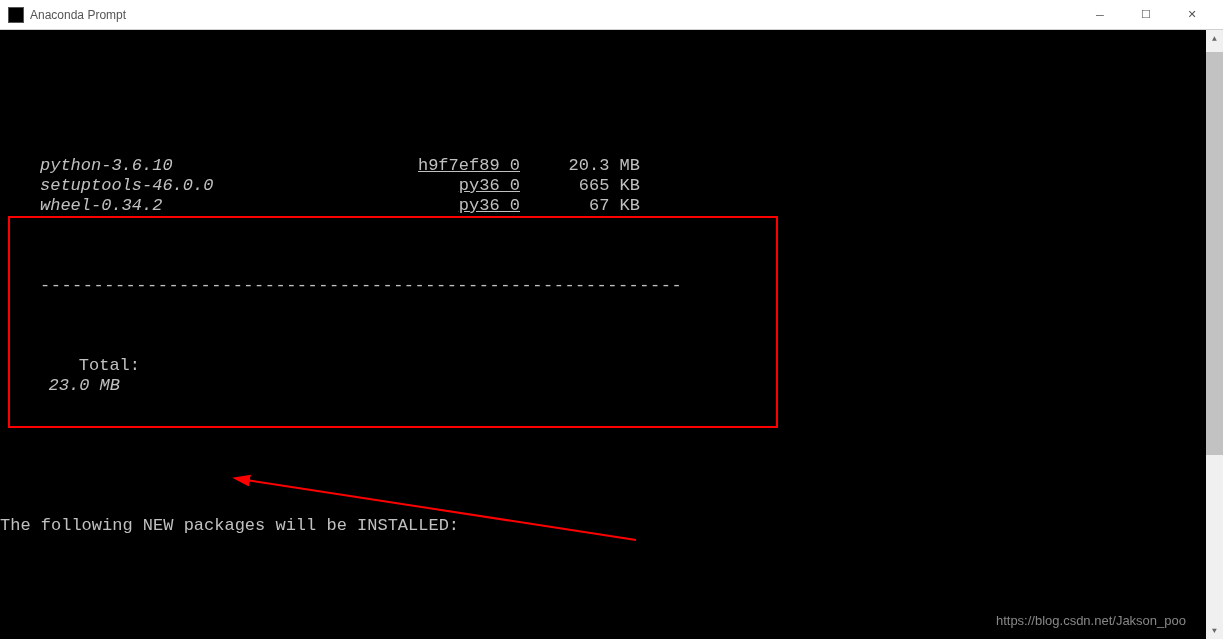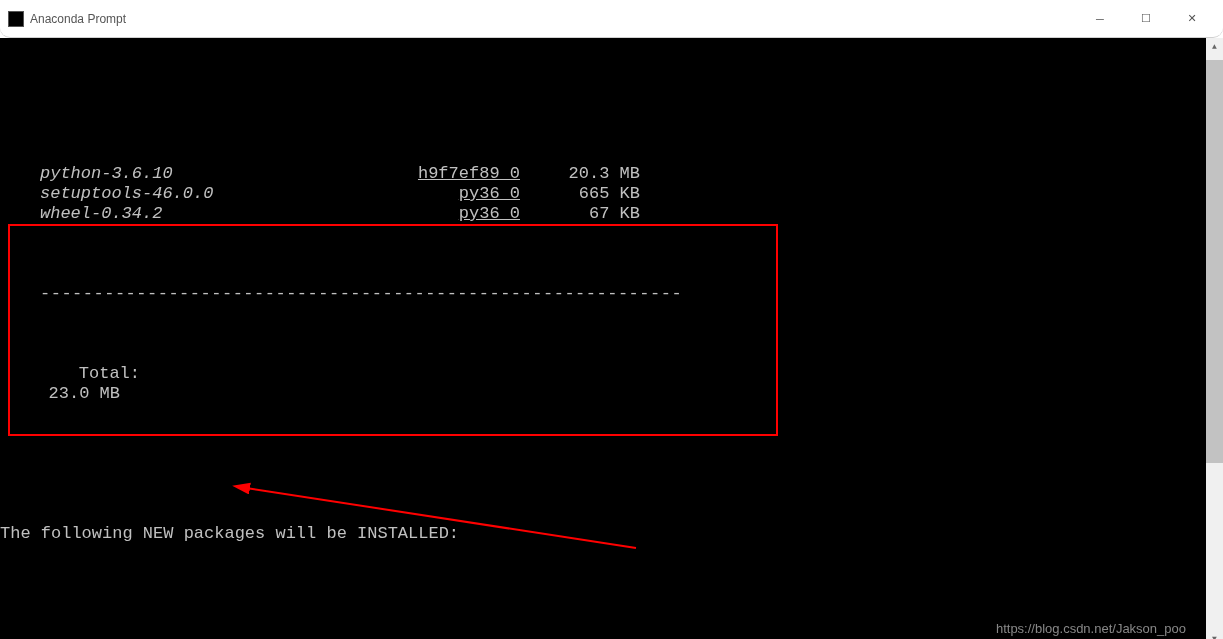--- a/index.html
+++ b/index.html
@@ -7,30 +7,29 @@
     font-family: Consolas, "Courier New", monospace;
     font-size: 17px;
     background:#fff;
     width:1223px;
     height:639px;
     overflow:hidden;
     position:relative;
   }
   
   .titlebar{
-    height:38px;
+    height:30px;
     background:#ffffff;
     border-bottom:1px solid #d0d0d0;
     display:flex;
     align-items:center;
     padding:12px 8px;
     font-family:"Segoe UI", Tahoma, sans-serif;
     font-size:12px;
     color:#555;
-    border-radius:10px;
   }
   .titlebar .icon{
     width:16px;height:16px;
     background:#000;
     margin-right:6px;
     border:1px solid #555;
     display:inline-block;
   }
   .titlebar .title{flex:1;}
   .winbtns{display:flex;}
@@ -80,21 +79,21 @@
   .pkgrow{display:flex;}
   .pkgrow .c0{width:40px;}
   .pkgrow .c1{width:300px;font-style:italic;}
   .pkgrow .c2{width:180px;text-align:right;text-decoration:underline;}
   .pkgrow .c3{width:130px;text-align:right;padding-right:10px;}
 
   .totrow{display:flex;flex-direction:column;}
   .totrow .c0{width:40px;}
   .totrow .c1{width:300px;}
   .totrow .c2{width:180px;text-align:left;}
-  .totrow .c3{width:130px;text-align:right;padding-right:10px;}
+  .totrow .c3{width:130px;text-align:right;padding-right:10px;font-style:italic;}
 
   .dashline{
     padding-left:40px;
     letter-spacing:0.5px;
   }
 
   
   .redbox{
     position:absolute;
     left:8px;

